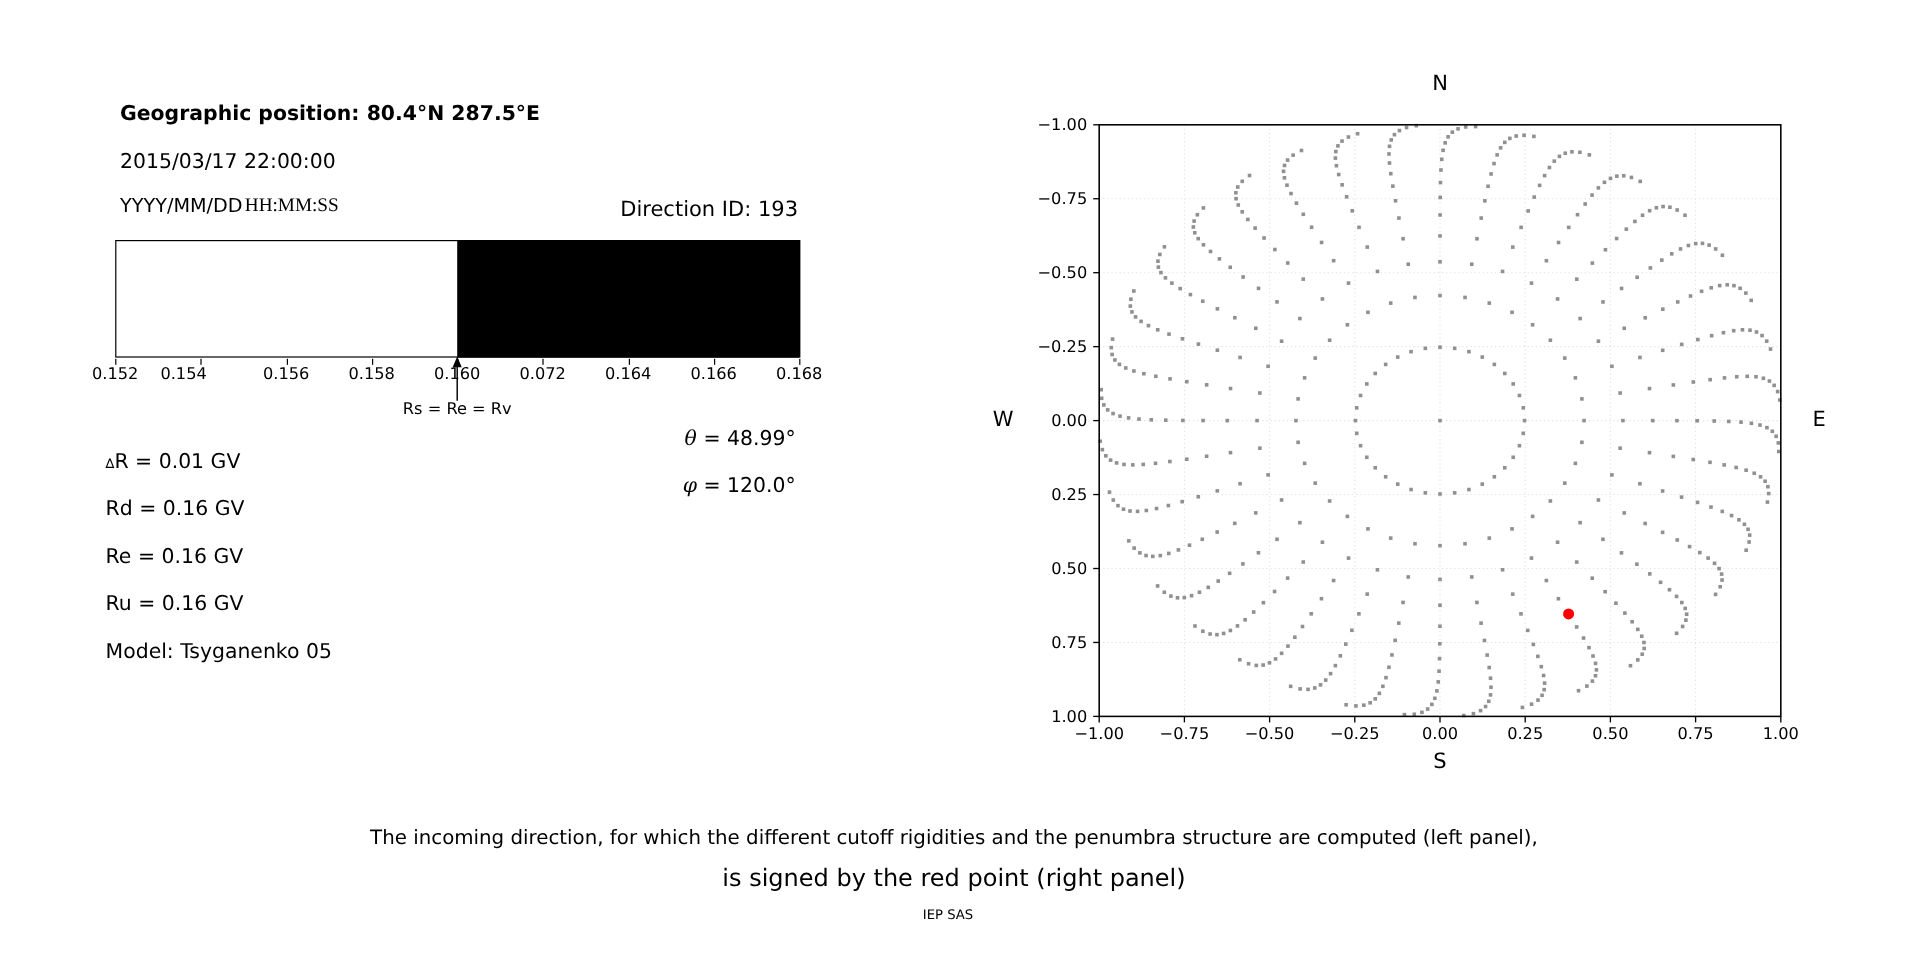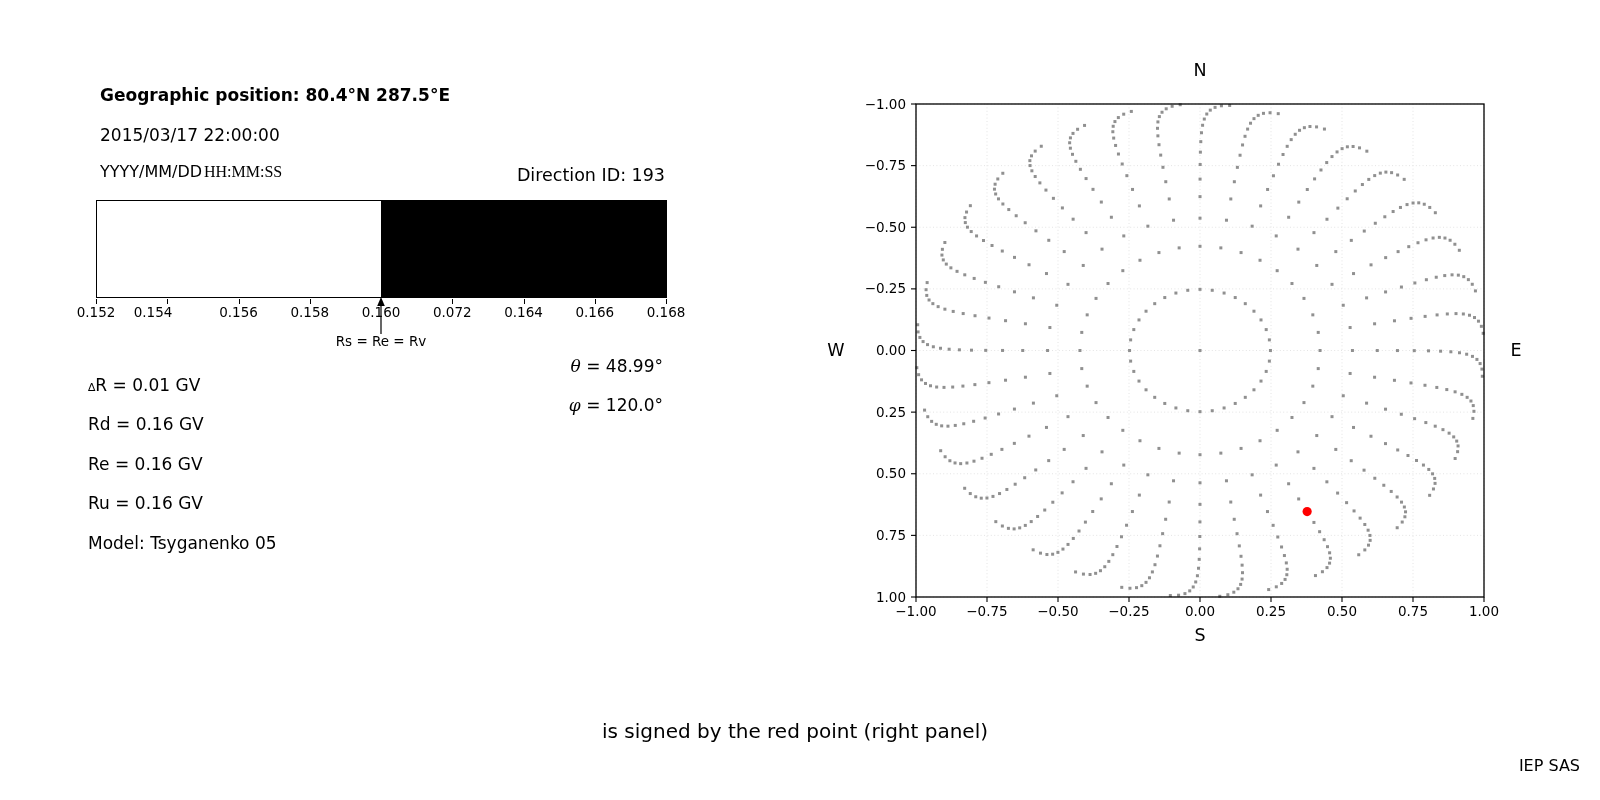--- a/index.html
+++ b/index.html
@@ -21,21 +21,21 @@
   .btick{position:absolute;width:1px;height:5px;background:#000;top:299px;}
   .btlab{position:absolute;top:304px;font-size:13.5px;transform:translateX(-50%);}
   #arrow-svg{left:371px;top:296px;}
   #arrow-label{left:381px;top:333px;transform:translateX(-50%);font-size:13.5px;white-space:nowrap;}
   .vrow{left:88px;margin-top:19px;}
   .arow{left:430px;width:233px;text-align:right;}
   #plot-svg{left:820px;top:40px;}
   .compass{font-size:17.5px;text-align:center;}
   #cap1{left:0;top:688px;width:1590px;text-align:center;font-size:16.5px;}
   #cap2{left:0;top:719px;width:1590px;text-align:center;font-size:20px;}
-  #credit{left:0;top:756px;width:1580px;text-align:right;font-size:16px;}
+  #credit{left:0;top:756px;width:1580px;text-align:center;font-size:11px;}
 </style>
 </head>
 <body>
 
 <div id="canvas">
 
   <div class="abs t17" id="geo">Geographic position: 80.4°N 287.5°E</div>
   <div class="abs t17" id="dtime">2015/03/17 22:00:00</div>
   <div class="abs t11" id="fmt-date">YYYY/MM/DD</div>
   <div class="abs t11" id="fmt-time">HH:MM:SS</div>
@@ -712,16 +712,17 @@
       <line x1="911" y1="104" x2="916" y2="104" stroke="#000" stroke-width="1.1"></line>
       <text x="1484" y="616" text-anchor="middle" font-size="13.5" fill="#000" font-family="&quot;DejaVu Sans&quot;,&quot;Liberation Sans&quot;,sans-serif">1.00</text>
       <text x="906" y="108.5" text-anchor="end" font-size="13.5" fill="#000" font-family="&quot;DejaVu Sans&quot;,&quot;Liberation Sans&quot;,sans-serif">−1.00</text>
       <circle cx="1307.1524992054392" cy="511.5873791926576" r="4.6" fill="#ff0000"></circle>
     </svg>
   <div class="abs compass" style="left:1160px;top:60px;width:80px">N</div>
   <div class="abs compass" style="left:1160px;top:625px;width:80px">S</div>
   <div class="abs compass" style="left:812px;top:340px;width:48px">W</div>
   <div class="abs compass" style="left:1494px;top:340px;width:44px">E</div>
 
+  <div class="abs" id="cap1">The incoming direction, for which the different cutoff rigidities and the penumbra structure are computed (left panel),</div>
   <div class="abs" id="cap2">is signed by the red point (right panel)</div>
   <div class="abs" id="credit">IEP SAS</div>
 
 </div>
 
 </body></html>

